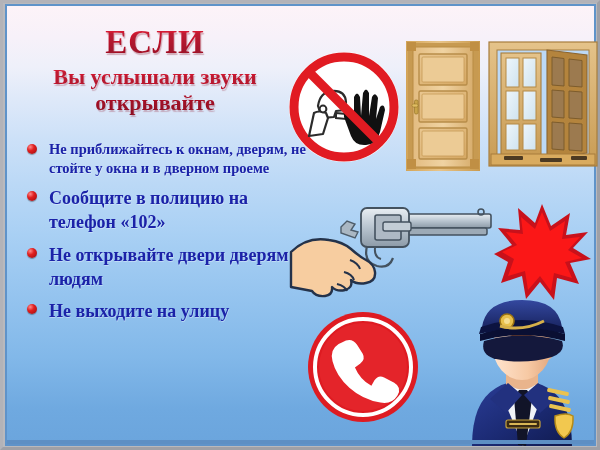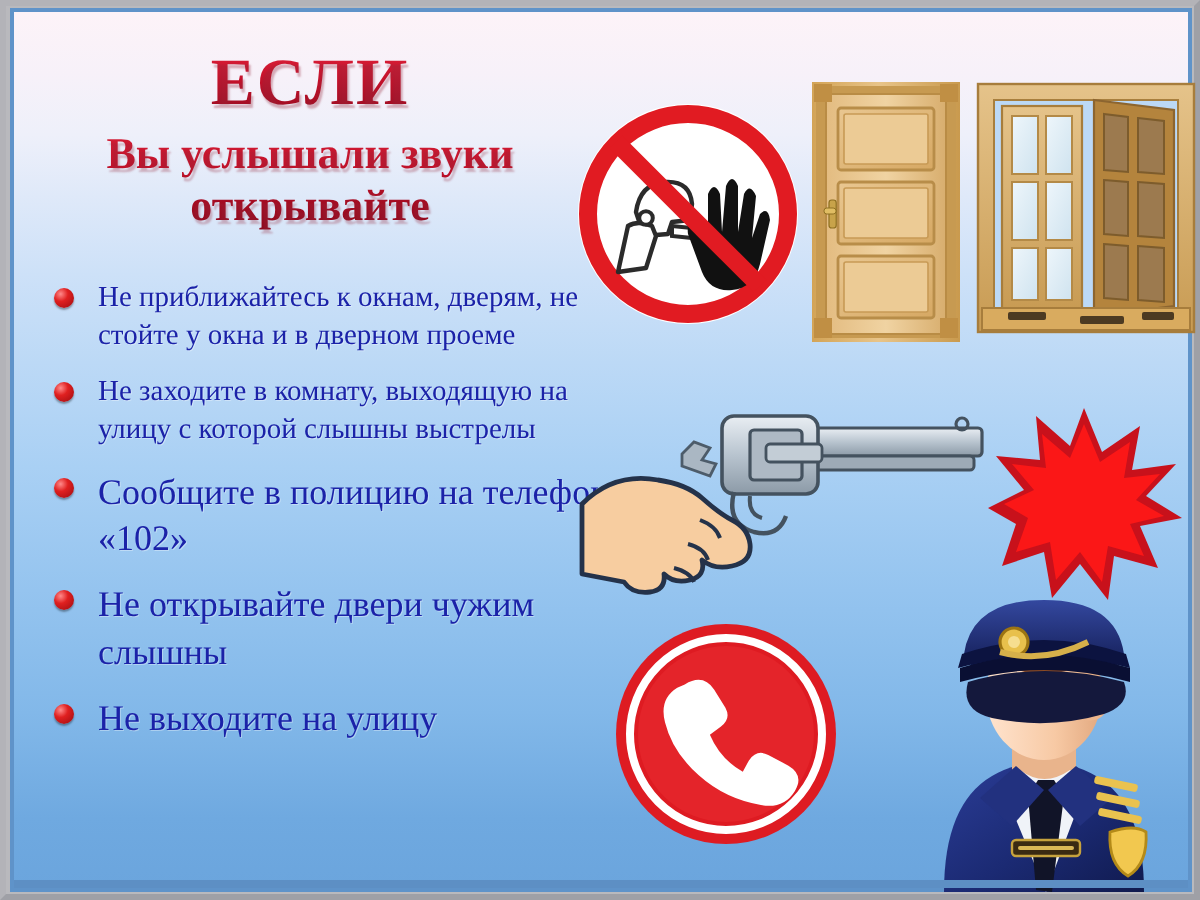--- a/index.html
+++ b/index.html
@@ -90,21 +90,21 @@
     position: absolute;
     left: 16px;
     top: 134px;
     width: 290px;
   }
   .tip {
     position: relative;
     padding-left: 26px;
     margin-bottom: 9px;
     color: #1b22a8;
-    font-weight: normal;
+    font-weight: bold;
     font-size: 14.5px;
     line-height: 1.32;
     text-shadow: 0.5px 0.5px 0 rgba(255,255,255,.35);
   }
   .tip .bullet {
     position: absolute;
     left: 4px;
     top: 4px;
     width: 10px;
     height: 10px;
@@ -154,31 +154,27 @@
         <div>Вы услышали звуки</div>
         <div>открывайте</div>
       </div>
     </div>
 
     <div class="tips">
       <div class="tip">
         <span class="bullet"></span>
         <span>Не приближайтесь к окнам, дверям, не стойте у окна и в дверном проеме</span>
       </div>
-      <div class="tip">
-        <span class="bullet"></span>
-        <span>Не заходите в комнату, выходящую на улицу с которой слышны выстрелы</span>
-      </div>
       <div class="tip small">
         <span class="bullet"></span>
         <span>Сообщите в полицию на телефон «102»</span>
       </div>
       <div class="tip small">
         <span class="bullet"></span>
-        <span>Не открывайте двери чужим слышны</span>
+        <span>Не открывайте двери дверям людям</span>
       </div>
       <div class="tip small">
         <span class="bullet"></span>
         <span>Не выходите на улицу</span>
       </div>
     </div>
 
     <div class="nosign">
       <svg viewBox="0 0 112 112" width="112" height="112">
         <circle cx="56" cy="56" r="55" fill="#ffffff"></circle>

